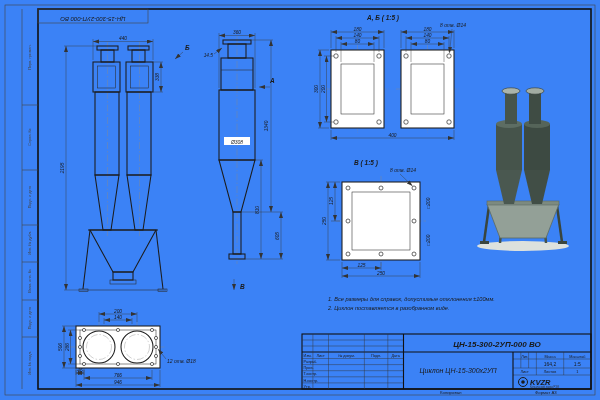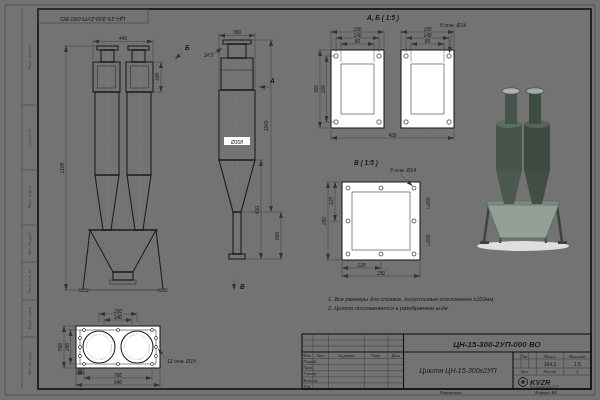--- a/index.html
+++ b/index.html
@@ -1,16 +1,16 @@
 <!DOCTYPE html>
 <html><head>
 <meta charset="utf-8">
 <style>
   html,body{margin:0;padding:0;background:#e8e8e8;}
-  .sheet{position:relative;width:600px;height:400px;background:#737373;overflow:hidden;
+  .sheet{position:relative;width:600px;height:400px;background:#3b82f6;overflow:hidden;
          font-family:"Liberation Sans",sans-serif;}
   svg{display:block;}
   
   .ol  {fill:none;stroke:#1c1c1c;stroke-width:1.05;stroke-linejoin:miter;}
   .olf {fill:#ffffff;stroke:#1c1c1c;stroke-width:1.05;}
   .ol2 {fill:none;stroke:#2a2a2a;stroke-width:0.55;}
   .hole{fill:#ffffff;stroke:#2a2a2a;stroke-width:0.7;}
   .diml{fill:none;stroke:#3a3a3a;stroke-width:0.45;}
   .cl  {fill:none;stroke:#8a8a8a;stroke-width:0.4;stroke-dasharray:7 2 1.5 2;}
   .fr  {fill:none;stroke:#111;stroke-width:1.6;}

